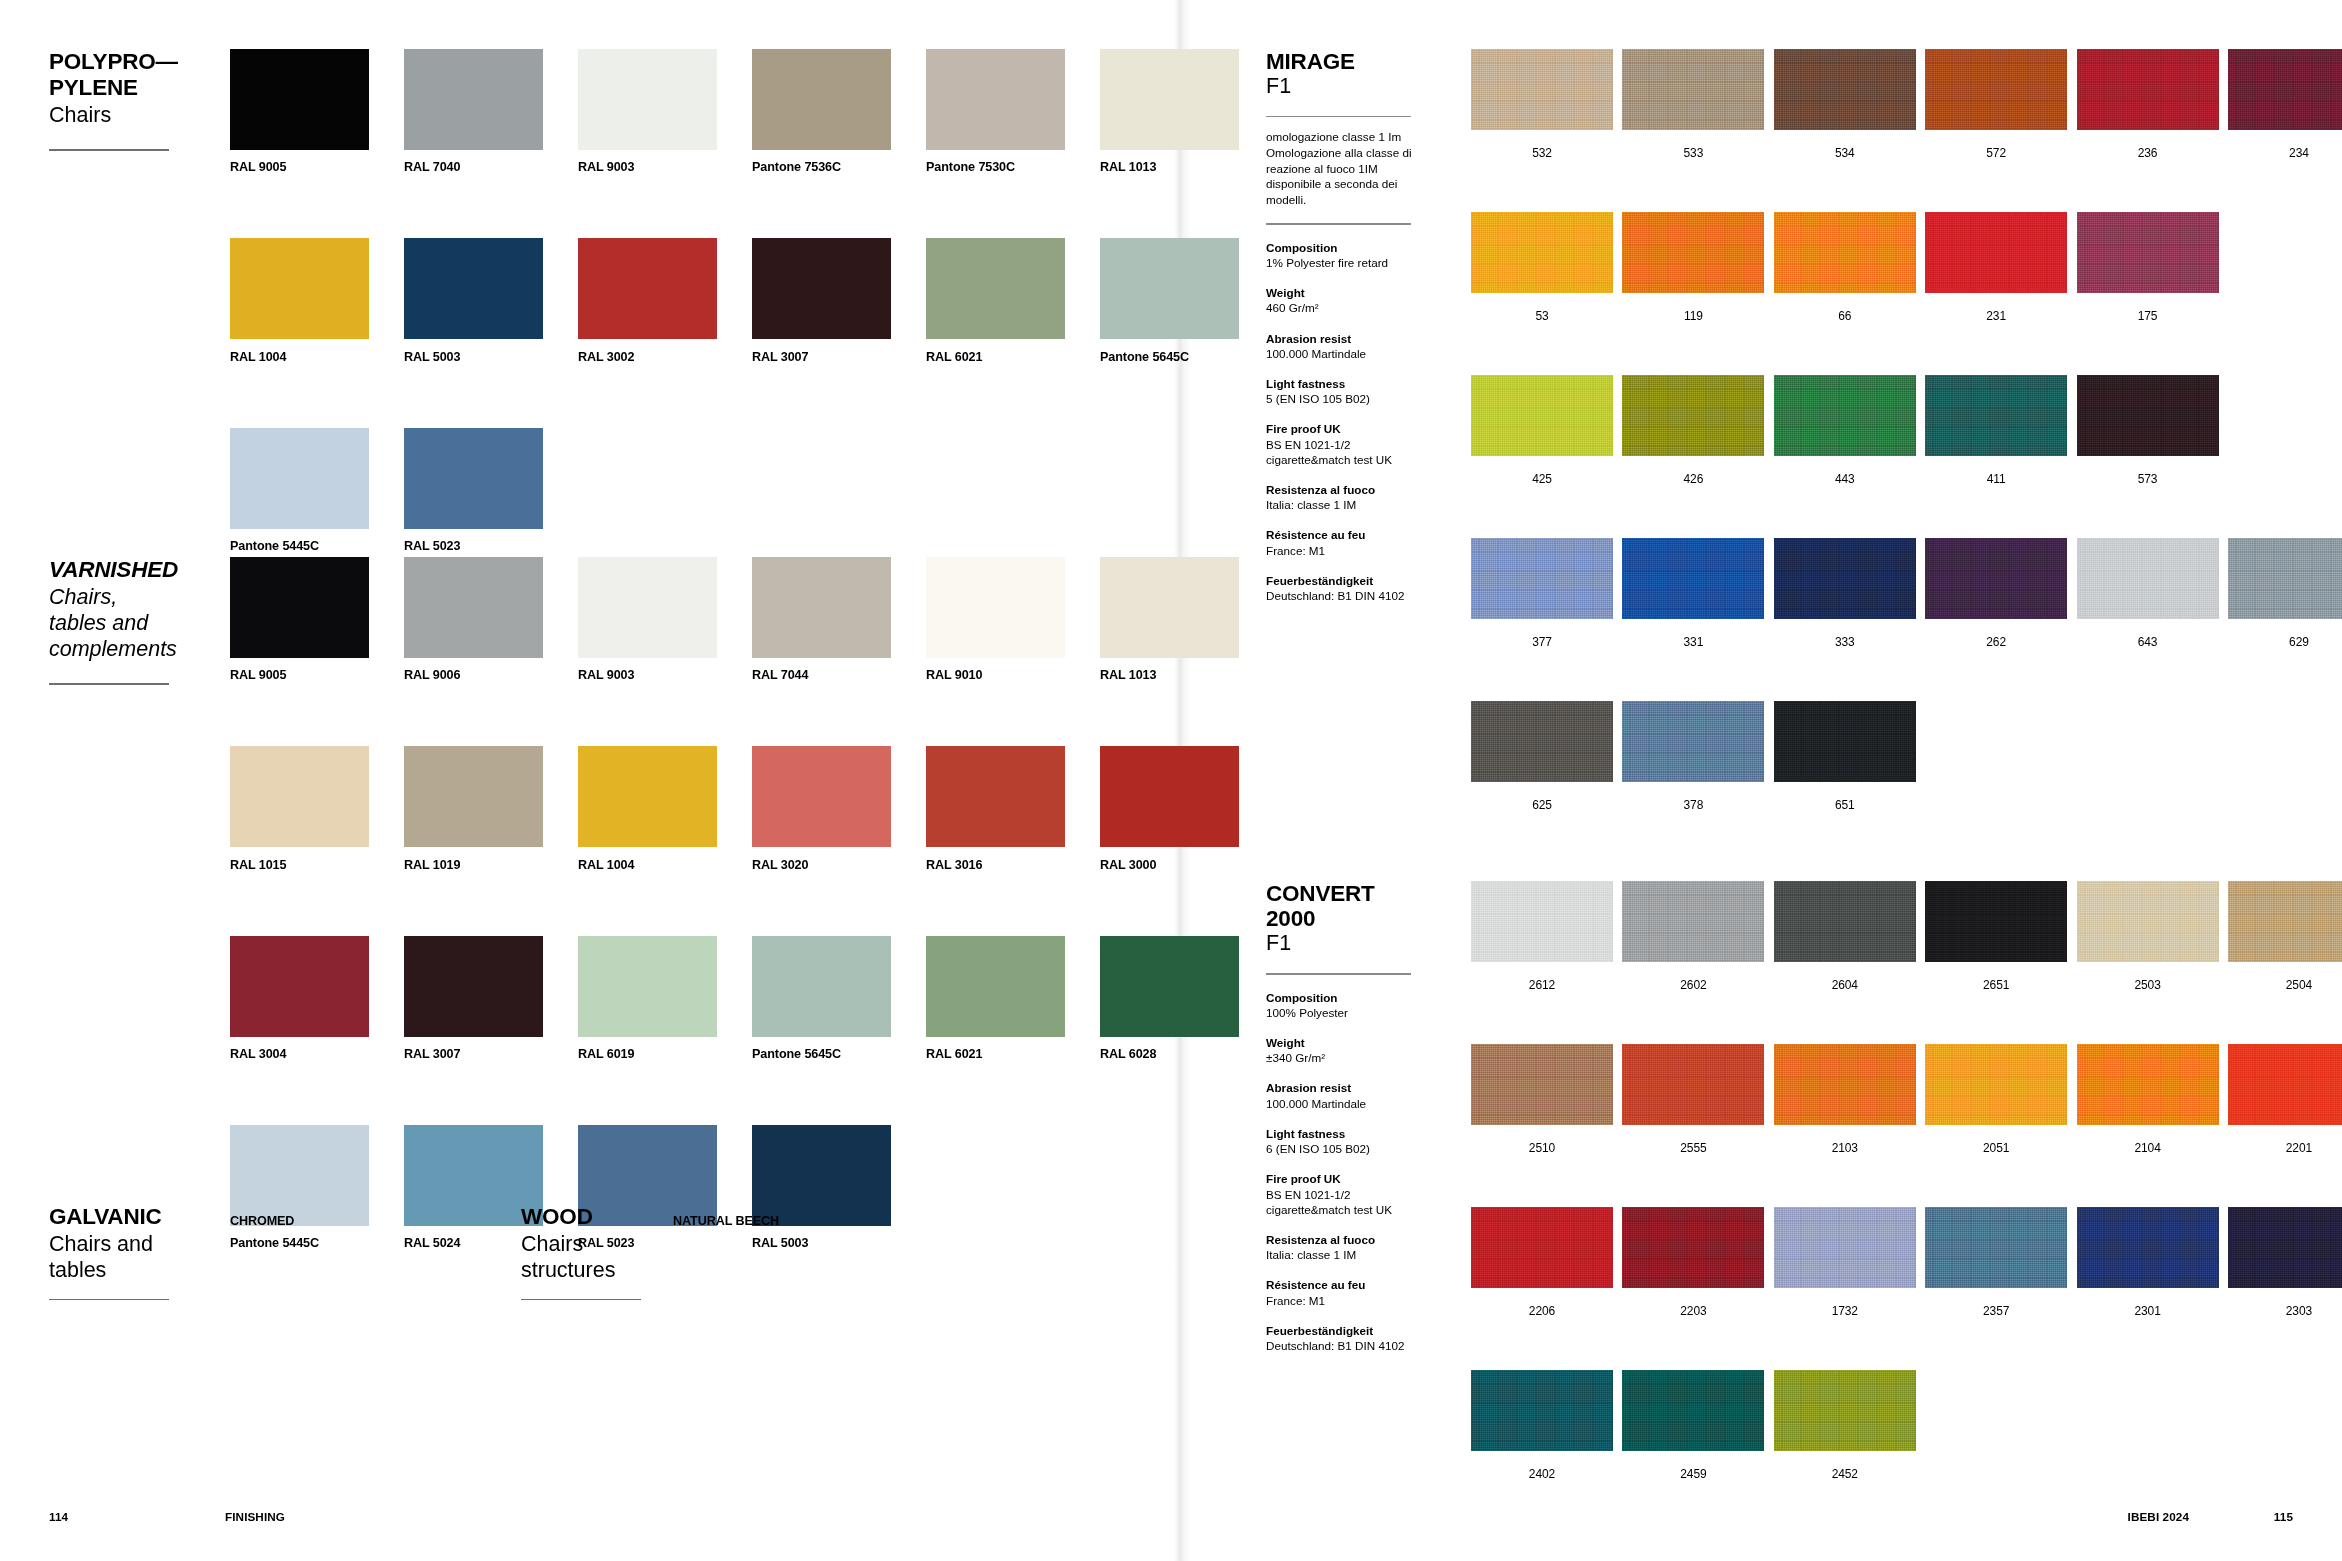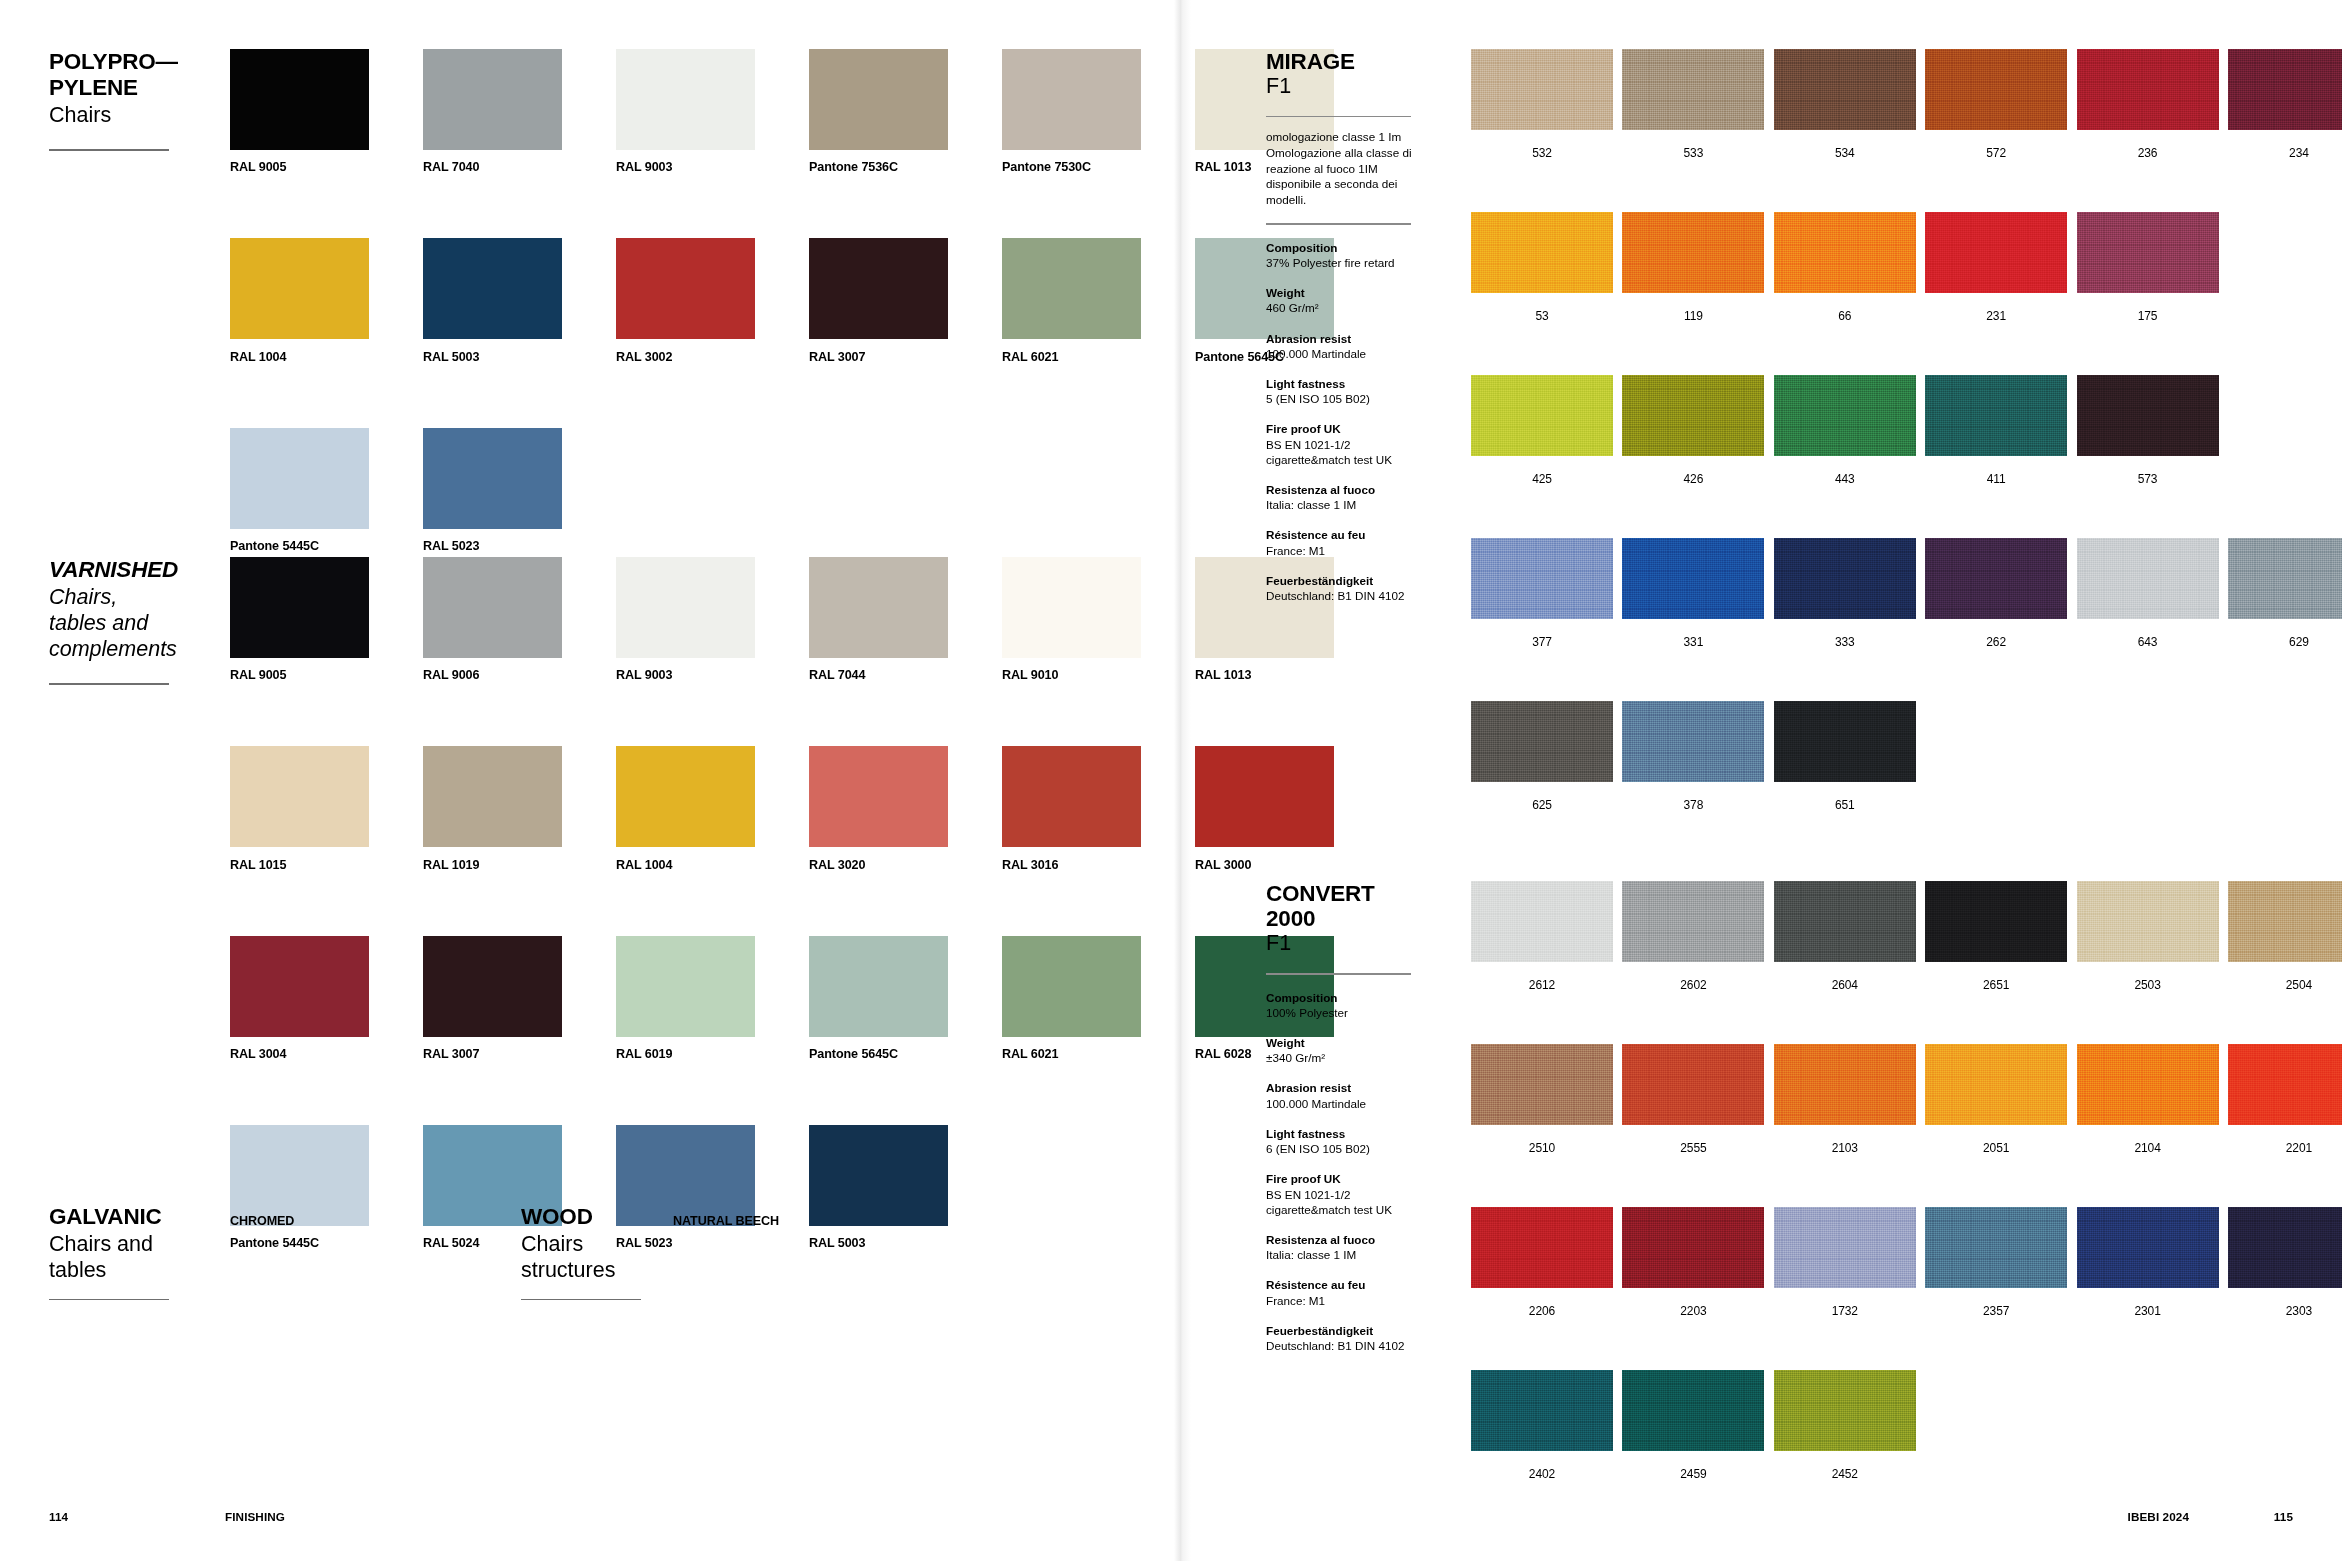--- a/index.html
+++ b/index.html
@@ -57,21 +57,21 @@
     height: 1.9px;
     background: #6f6f6f;
     margin-top: 20.6px;
   }
 
   
   .swatch-grid { position: absolute; }
   .swatch-row { display: flex; }
   .sw {
     width: 168px;
-    margin-right: 25px;
+    margin-right: 6px;
   }
   .sw-chip {
     width: 139px;
     height: 101px;
     display: block;
   }
   .sw-label {
     font-size: 12.6px;
     font-weight: bold;
     letter-spacing: -0.1px;
@@ -407,21 +407,21 @@
 
     <div class="fabric-head" style="left:84px; top:49px;">
       <div class="f-title">MIRAGE</div>
       <div class="f-sub">F1</div>
       <div class="f-rule"></div>
       <div class="f-note">omologazione classe 1 Im Omologazione alla classe di reazione al fuoco 1IM disponibile a seconda dei modelli.</div>
       <div class="f-rule"></div>
       <div id="mirage-specs">
           <div class="f-spec">
             <div class="f-spec-k">Composition</div>
-            <div class="f-spec-v">37% Polyester fire retard</div>
+            <div class="f-spec-v">1% Polyester fire retard</div>
           </div>
           <div class="f-spec">
             <div class="f-spec-k">Weight</div>
             <div class="f-spec-v">460 Gr/m²</div>
           </div>
           <div class="f-spec">
             <div class="f-spec-k">Abrasion resist</div>
             <div class="f-spec-v">100.000 Martindale</div>
           </div>
           <div class="f-spec">

